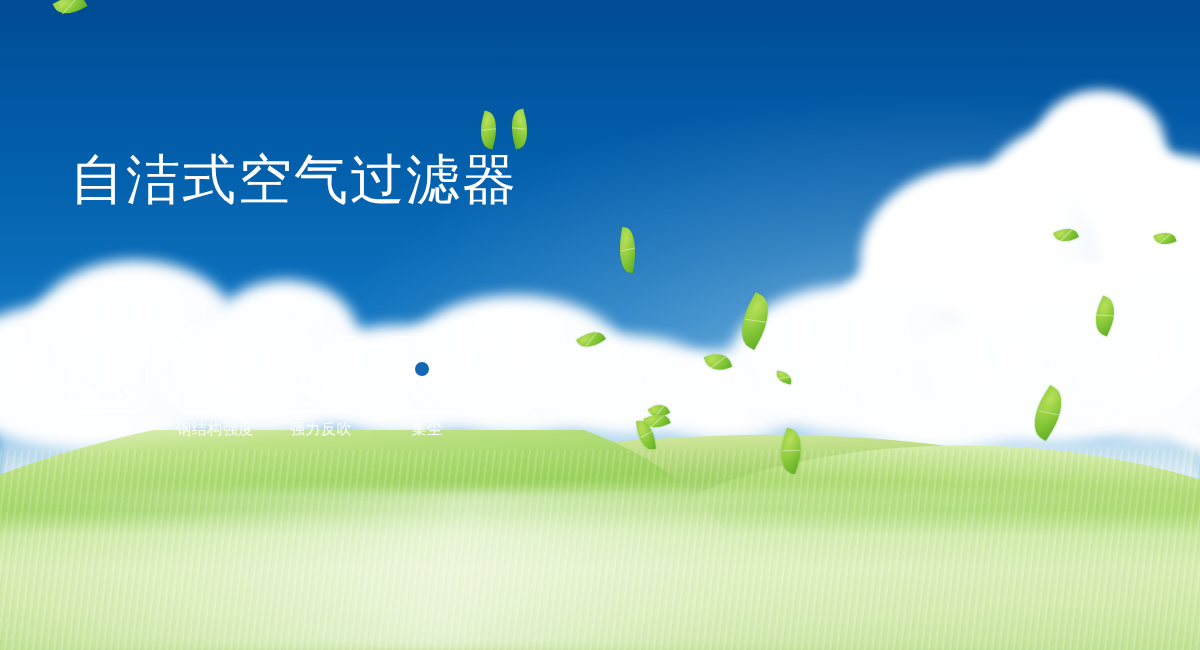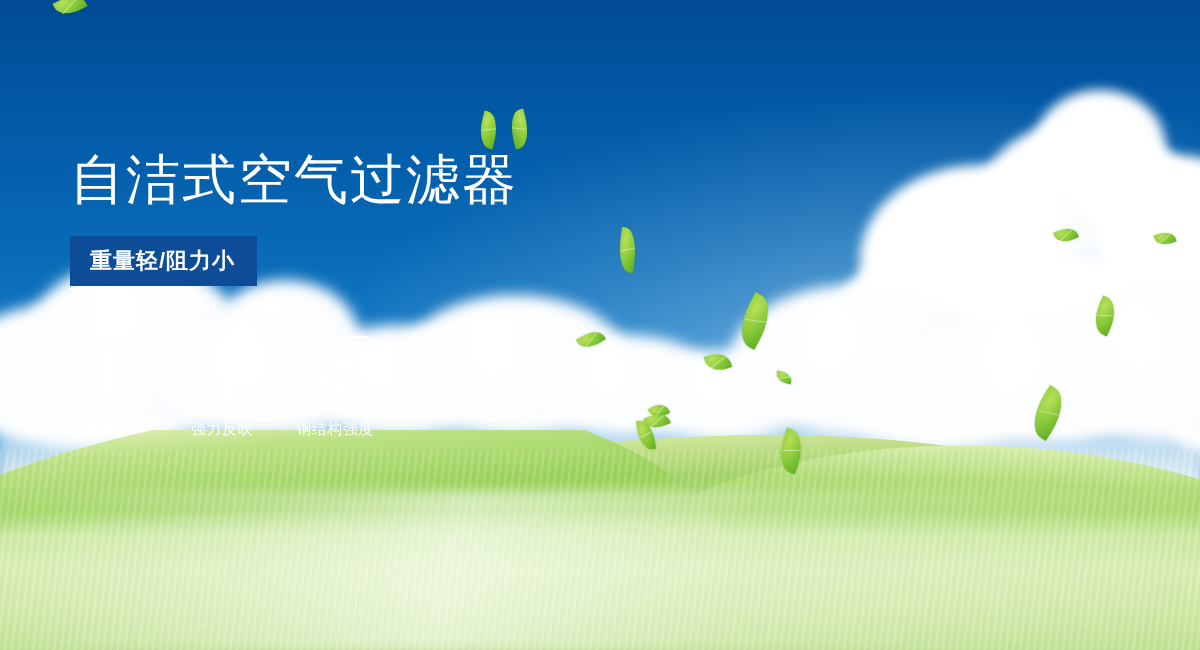--- a/index.html
+++ b/index.html
@@ -169,21 +169,21 @@
     display:flex;align-items:center;
     padding:0 22px 0 30px;
     margin-left:-14px;
     letter-spacing:1px;
     clip-path:polygon(26px 0,100% 0,100% 100%,0 100%);
   }
 
   
   .features{
     position:absolute;left:70px;top:336px;
-    display:flex;gap:35px;
+    display:flex;gap:28px;
   }
   .feature{width:78px;display:flex;flex-direction:column;align-items:center;}
   .fbox{
     width:78px;height:76px;box-sizing:border-box;
     border:2px solid rgba(255,255,255,.92);
     border-radius:9px;
     display:flex;flex-direction:column;align-items:center;justify-content:center;
     color:#ffffff;
   }
   .fbox .txt1,.fbox .txt2{
@@ -281,21 +281,20 @@
   <div class="leaf" style="left:1155px;top:232px;width:20px;height:13px;transform:rotate(-20deg);"></div>
   <div class="leaf" style="left:1095px;top:298px;width:20px;height:36px;transform:rotate(24deg);"></div>
   <div class="leaf" style="left:1035px;top:388px;width:26px;height:50px;transform:rotate(32deg);"></div>
   <div class="leaf" style="left:780px;top:430px;width:22px;height:42px;transform:rotate(18deg);"></div>
   <div class="leaf" style="left:638px;top:420px;width:16px;height:30px;transform:rotate(-8deg);"></div>
   <div class="leaf" style="left:650px;top:404px;width:18px;height:14px;transform:rotate(-30deg);"></div>
 
   <div class="title">自洁式空气过滤器</div>
 
   <div class="subbar">
-    <div class="sub-left">重量轻/阻力小</div>
   </div>
 
   <div class="features">
 
     <div class="feature">
       <div class="fbox">
         <div class="gauge">
           <span class="dot" style="left:28px;top:0px;width:3px;height:3px;"></span>
           <span class="dot" style="left:21px;top:1px;width:3px;height:3px;"></span>
           <span class="dot" style="left:35px;top:1px;width:3px;height:3px;"></span>
@@ -319,43 +318,58 @@
           <span class="no">NO</span>
           <span class="off">OFF</span>
         </div>
       </div>
       <div class="flabel">控制仪</div>
     </div>
 
 
     <div class="feature">
       <div class="fbox">
+        <div class="txt1">3～8MM</div>
+        <div class="txt2">钢板</div>
+      </div>
+      <div class="flabel">钢结构强度</div>
+    </div>
+
+    <div class="feature">
+      <div class="fbox">
         <div class="filterstack">
           <span class="vline" style="left:13px;"></span>
           <span class="vline" style="left:19px;"></span>
           <span class="vline" style="left:26px;"></span>
           <span class="vline" style="left:32px;"></span>
           <span class="ell" style="top:0px;"></span>
           <span class="ell" style="top:10px;"></span>
           <span class="ell" style="top:20px;"></span>
           <span class="ell" style="top:30px;"></span>
           <span class="ell" style="top:40px;"></span>
           <span class="ell" style="top:49px;"></span>
         </div>
       </div>
       <div class="flabel">强力反吹</div>
     </div>
 
     <div class="feature">
       <div class="fbox">
-        <div class="txt1">3～8MM</div>
-        <div class="txt2">钢板</div>
+        <div class="airicon">
+          <span class="c1"></span>
+            <span class="c2"></span>
+            <span class="c3"></span>
+          <span class="c5"></span>
+            <span class="c4"></span>
+          <span class="sun"></span>
+            <span class="notch"></span>
+        </div>
+        <div class="airlabel">Air</div>
       </div>
-      <div class="flabel">钢结构强度</div>
+      <div class="flabel">集尘</div>
     </div>
-
 
   </div>
 
   <div class="leaf" style="left:578px;top:332px;width:26px;height:15px;transform:rotate(-32deg);"></div>
   <div class="leaf" style="left:645px;top:414px;width:24px;height:14px;transform:rotate(-22deg);"></div>
 
 </div>
 
 </body></html>

